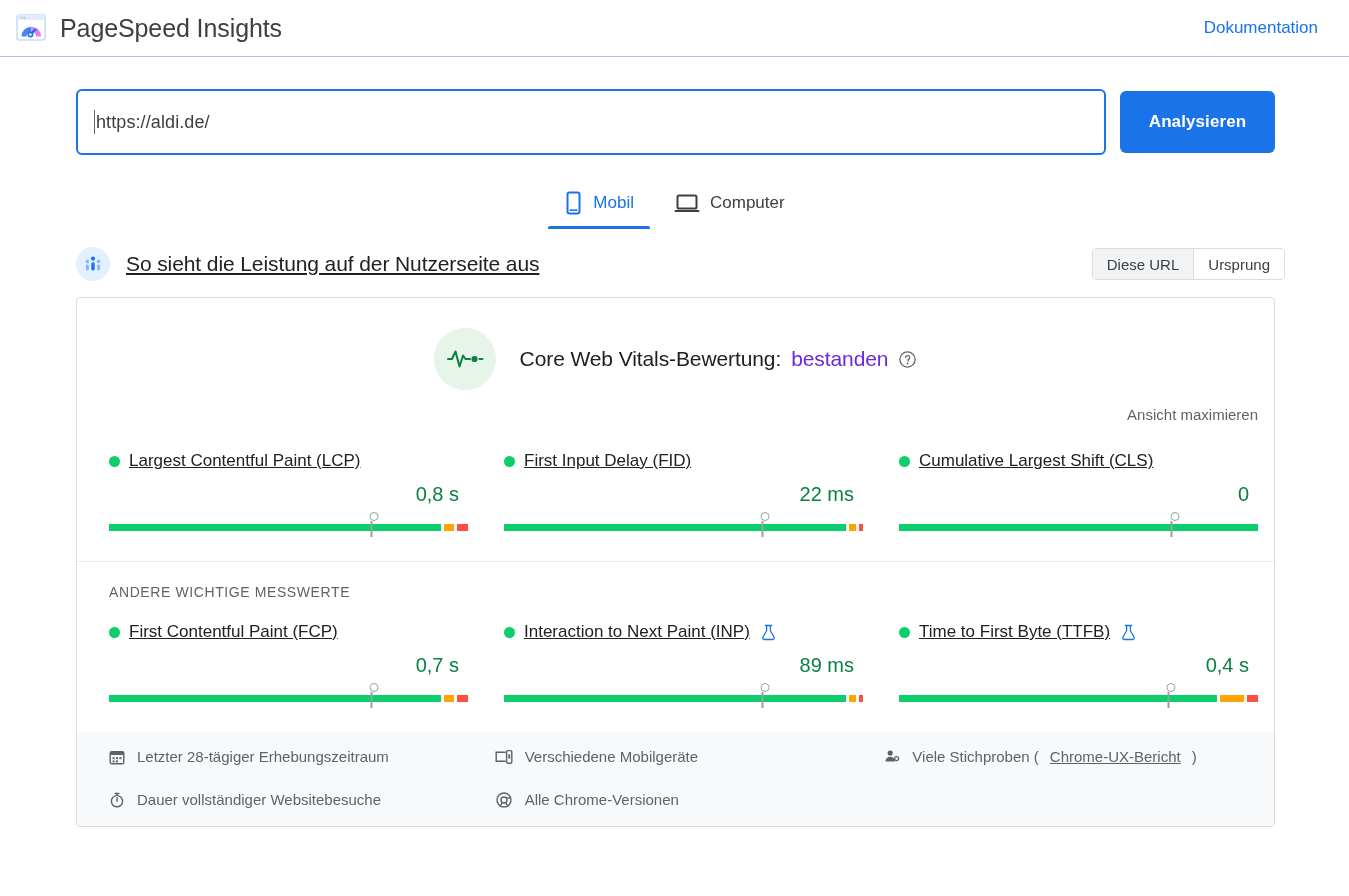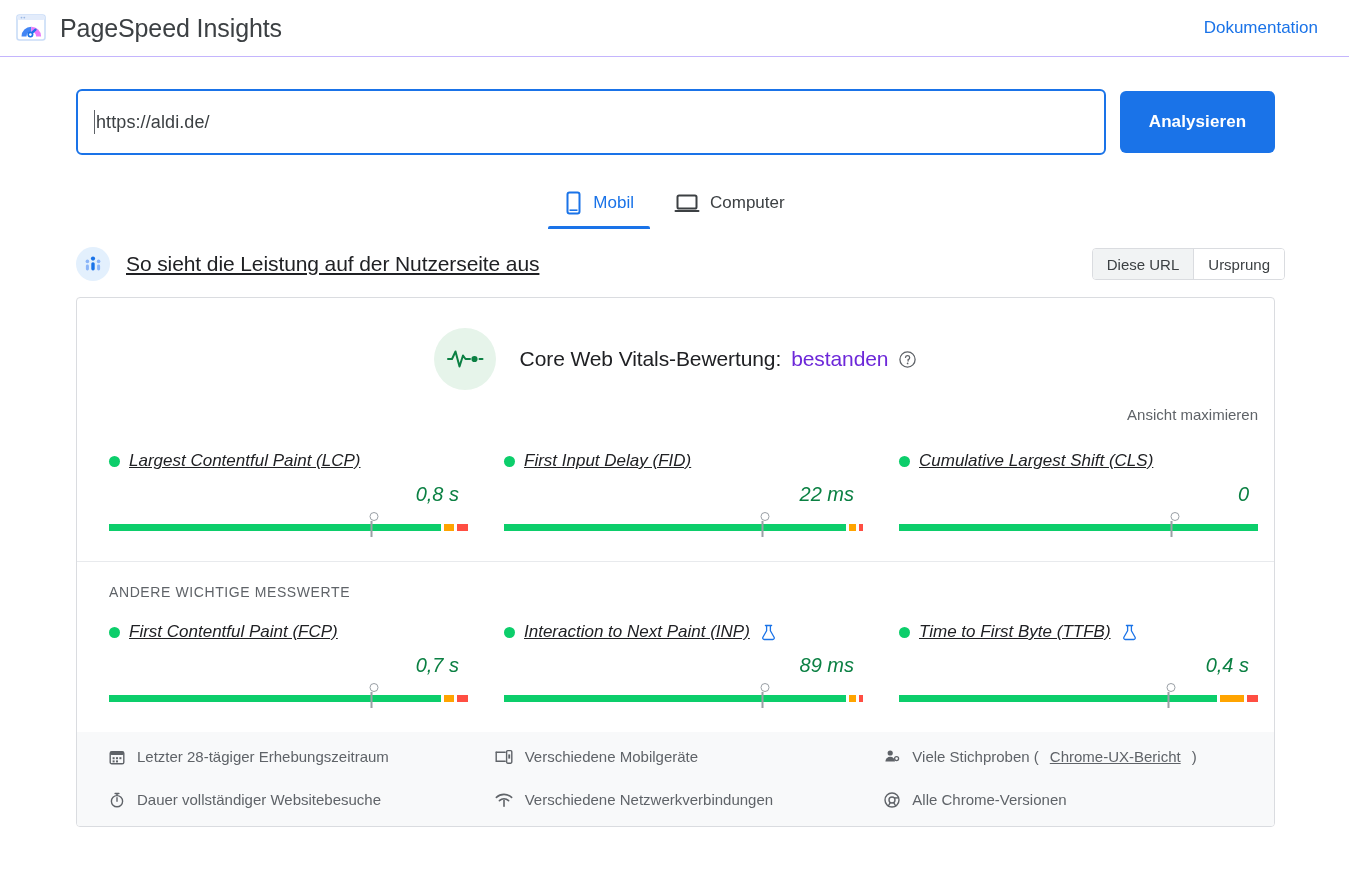--- a/index.html
+++ b/index.html
@@ -200,21 +200,21 @@
     cursor: pointer;
   }
 
   
   .metrics-grid {
     display: grid;
     grid-template-columns: repeat(3, 1fr);
     column-gap: 32px;
     padding: 28px 14px 0 30px;
   }
-  .metric { padding: 0 2px; font-style: italic; }
+  .metric { padding: 0 2px; }
   .metric-label-row {
     display: flex;
     align-items: center;
     gap: 9px;
   }
   .dot {
     width: 11px; height: 11px;
     border-radius: 50%;
     background: #0cce6b;
     flex-shrink: 0;
@@ -585,30 +585,20 @@
         <svg width="16" height="16" viewBox="0 0 16 16">
           <circle cx="8" cy="9.2" r="5.6" fill="none" stroke="#5f6368" stroke-width="1.4"></circle>
           <line x1="6.1" y1="1.4" x2="9.9" y2="1.4" stroke="#5f6368" stroke-width="1.5" stroke-linecap="round"></line>
           <line x1="8" y1="1.4" x2="8" y2="3.6" stroke="#5f6368" stroke-width="1.5"></line>
           <line x1="8" y1="9.2" x2="8" y2="5.8" stroke="#5f6368" stroke-width="1.4" stroke-linecap="round"></line>
         </svg>
       </span>
       <span>Dauer vollständiger Websitebesuche</span>
     </div>
 
-    <div class="foot-item">
-      <span class="foot-icon">
-        <svg width="18" height="16" viewBox="0 0 18 16">
-          <path d="M1.4 5.4A11 11 0 0 1 16.6 5.4" fill="none" stroke="#5f6368" stroke-width="1.6" stroke-linecap="round"></path>
-          <path d="M4.4 8.6A7 7 0 0 1 13.6 8.6" fill="none" stroke="#5f6368" stroke-width="1.6" stroke-linecap="round"></path>
-          <path d="M9 8.4 L9 14.2" fill="none" stroke="#5f6368" stroke-width="1.6" stroke-linecap="round"></path>
-        </svg>
-      </span>
-      <span>Verschiedene Netzwerkverbindungen</span>
-    </div>
 
     <div class="foot-item">
       <span class="foot-icon">
         <svg width="16" height="16" viewBox="0 0 16 16">
           <circle cx="8" cy="8" r="7.0" fill="none" stroke="#5f6368" stroke-width="1.4"></circle>
           <circle cx="8" cy="8" r="3.0" fill="none" stroke="#5f6368" stroke-width="1.4"></circle>
           <line x1="10.4" y1="5.9" x2="15.0" y2="5.9" stroke="#5f6368" stroke-width="1.4"></line>
           <line x1="6.3" y1="10.7" x2="4.0" y2="14.5" stroke="#5f6368" stroke-width="1.4"></line>
           <line x1="9.7" y1="10.7" x2="12.0" y2="14.5" stroke="#5f6368" stroke-width="1.4"></line>
         </svg>

